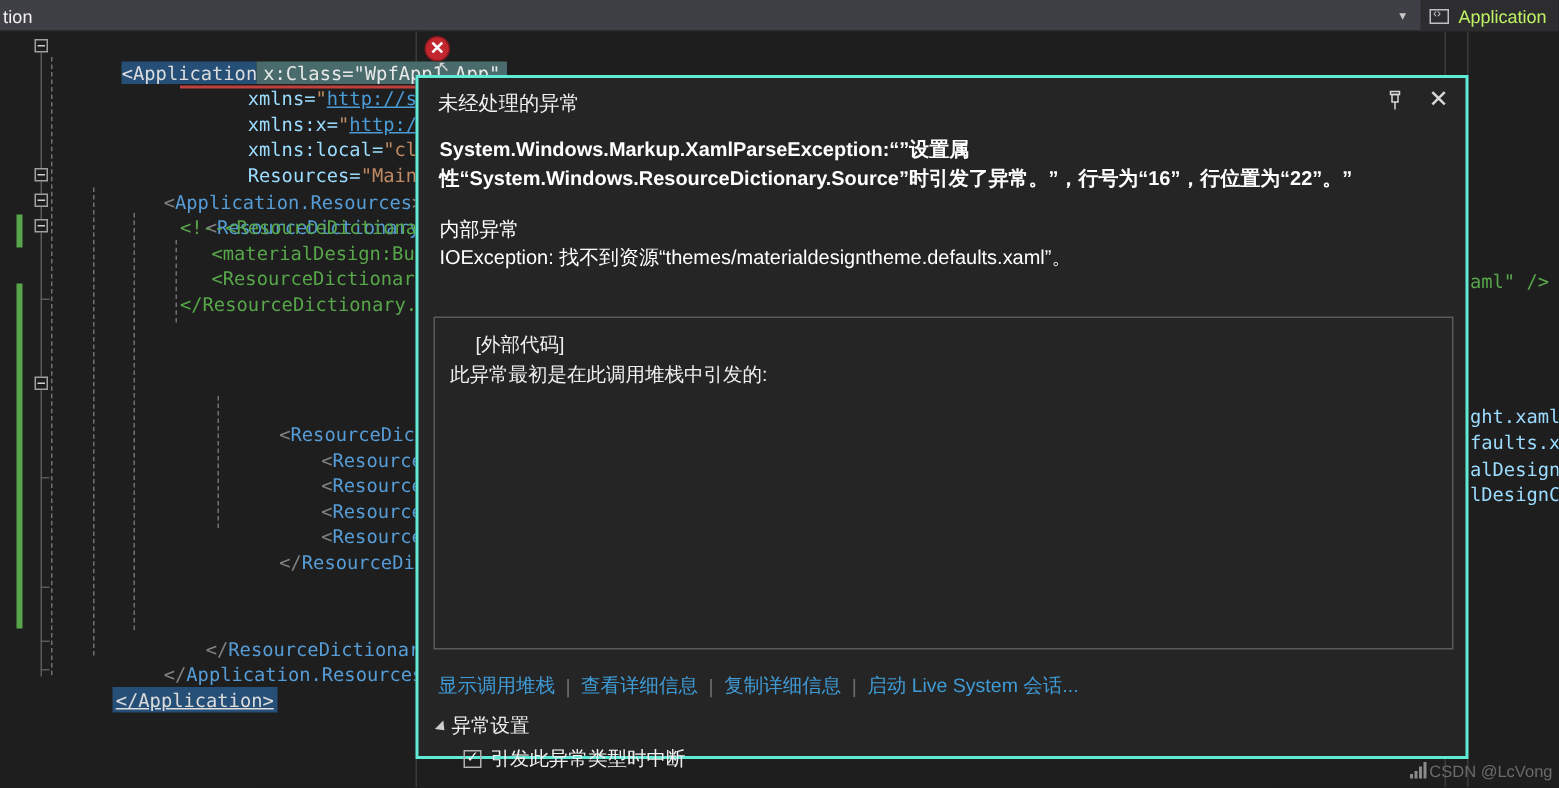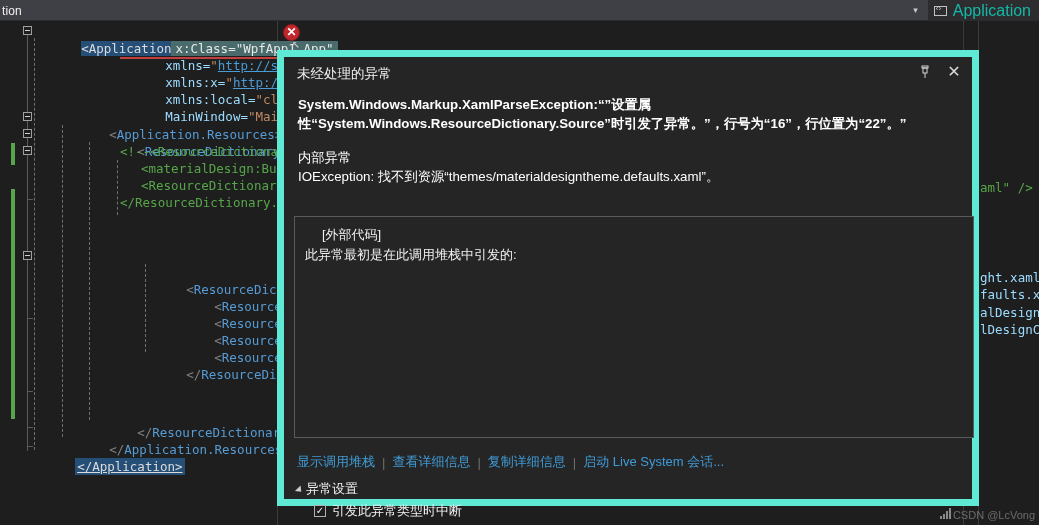--- a/index.html
+++ b/index.html
@@ -66,22 +66,22 @@
   }
   .member-icon:before {
     content: "‹›";
     position: absolute;
     left: 1px; top: -3px;
     font-size: 8px;
     color: #d0d0d0;
     line-height: 10px;
   }
   .member-label {
-    color: #14b8a6;
-    font-size: 16px;
+    color: #bef264;
+    font-size: 12px;
   }
   .topbar-sep {
     position: absolute;
     left: 0; top: 20px;
     width: 1039px; height: 1px;
     background: #2b2b2b;
   }
 
   
   .editor {
@@ -186,21 +186,21 @@
     color: #cfcfcf;
     font-size: 13px;
   }
 
   
   .exc-dialog {
     position: absolute;
     left: 277px; top: 50px;
     width: 702px; height: 456px;
     background: #252526;
-    border: 7px solid #5eead4;
+    border: 2px solid #5eead4;
     box-sizing: border-box;
     font-family: "Liberation Sans", sans-serif;
     color: #f0f0f0;
   }
   .exc-head {
     position: relative;
     height: 34px;
     display: flex;
     align-items: center;
     padding-left: 13px;
@@ -396,21 +396,21 @@
 
     <div class="code-line" style="left:120px; top:36px;">
       <span class="tok-at">xmlns:x=</span><span class="tok-str">"</span><span class="tok-url">http://schema</span>
     </div>
 
     <div class="code-line" style="left:120px; top:53px;">
       <span class="tok-at">xmlns:local=</span><span class="tok-str">"clr-names</span>
     </div>
 
     <div class="code-line" style="left:120px; top:70px;">
-      <span class="tok-at">MainWindow=</span><span class="tok-str">"MainWindow</span>
+      <span class="tok-at">Resources=</span><span class="tok-str">"MainWindow</span>
     </div>
 
     <div class="code-line" style="left:64px; top:88px;">
       <span class="tok-brk">&lt;</span><span class="tok-el">Application.Resources</span><span class="tok-brk">&gt;</span>
     </div>
 
     <div class="code-line" style="left:92px; top:105px;">
       <span class="tok-brk">&lt;</span><span class="tok-el">ResourceDictionary</span><span class="tok-brk">&gt;</span>
     </div>
 

